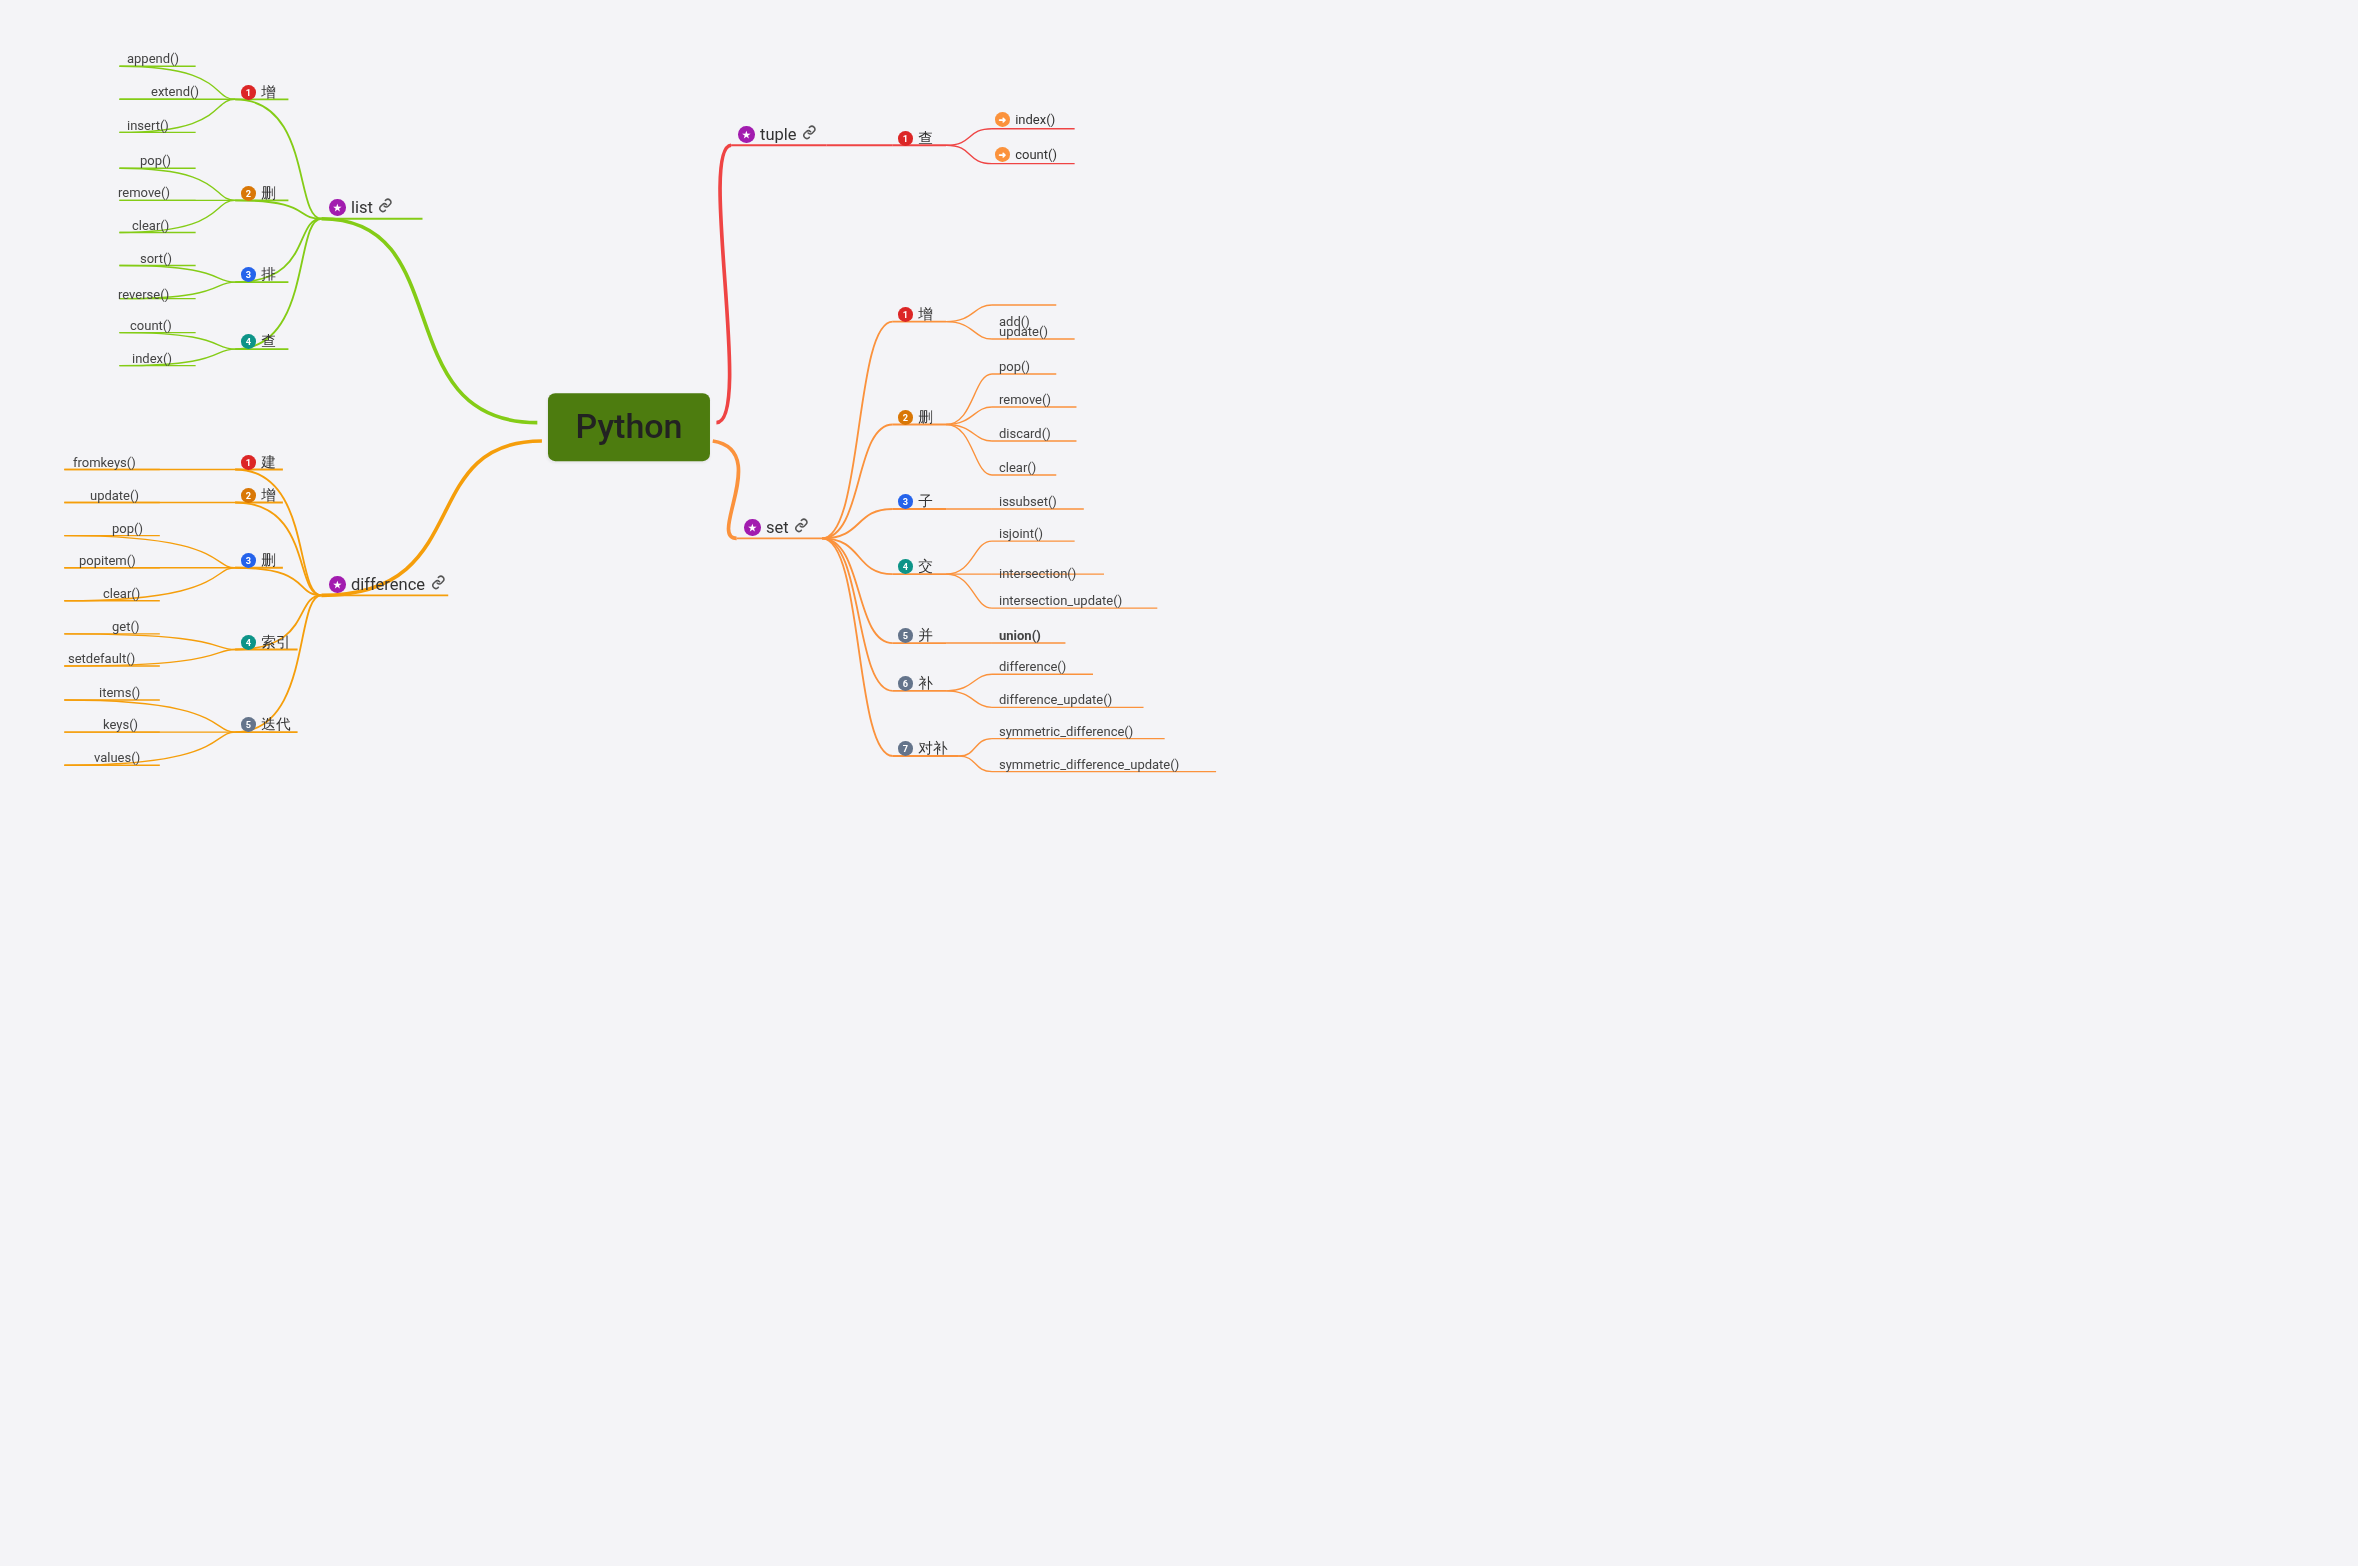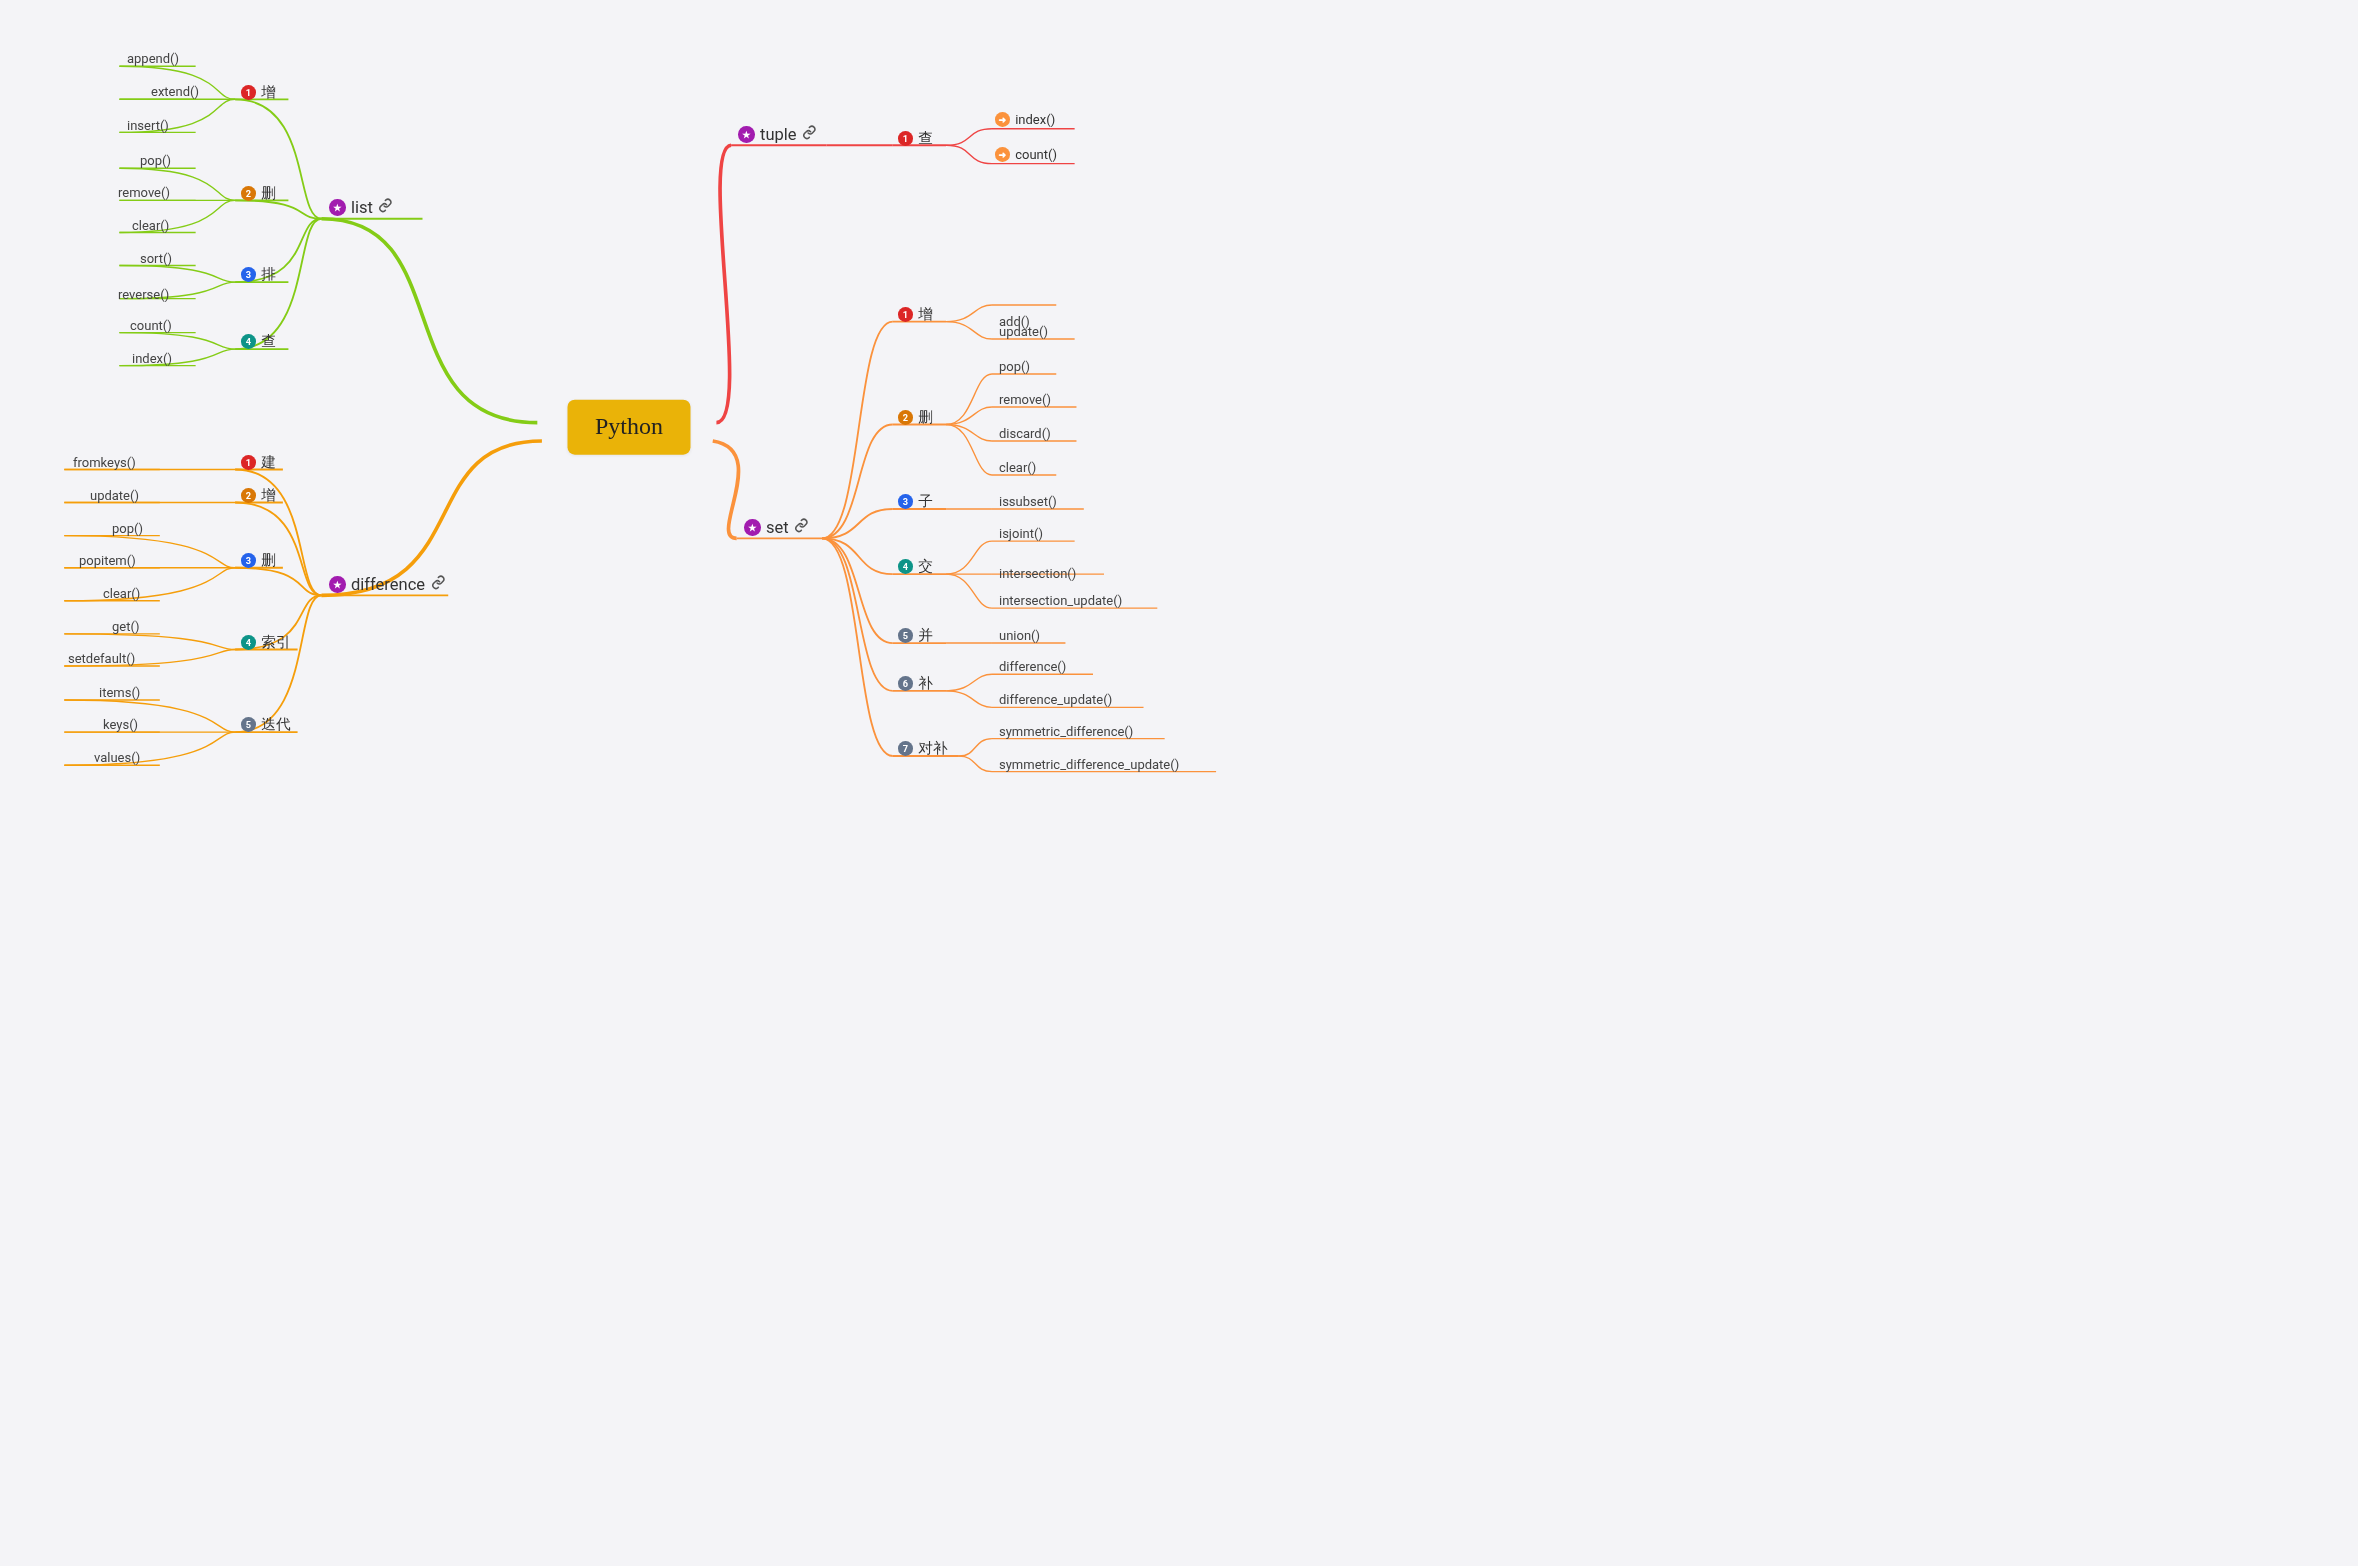--- a/index.html
+++ b/index.html
@@ -1,17 +1,17 @@
 <!DOCTYPE html>
 <html style="font-size:14.7px"><head>
 <meta charset="utf-8">
 <style>
   html, body { margin: 0; padding: 0; background: #f4f4f7; font-family: -apple-system, BlinkMacSystemFont, "Segoe UI", Roboto, "Helvetica Neue", Arial, "PingFang SC", "Microsoft YaHei", sans-serif; }
   #stage { position: relative; width: 1341px; height: 848px; background: #f4f4f7; user-select: none; }
-  .root { position: absolute; background: #eab308; padding: 13px 27.5px 14.7px; border-radius: 7.3px; font-size: 24px; font-weight: 500; color: #222; box-shadow: 0 0.9px 2.8px rgba(0,0,0,.06); transform: translate(-50%, -50%); font-family: Liberation Serif, serif; }
+  .root { position: absolute; background: #4d7c0f; padding: 13px 27.5px 14.7px; border-radius: 7.3px; font-size: 34px; font-weight: 500; color: #222; box-shadow: 0 0.9px 2.8px rgba(0,0,0,.06); transform: translate(-50%, -50%); }
   .branch { position: absolute; display: flex; align-items: center; gap: 5.5px; font-size: 16.5px; color: #333; font-weight: 400; }
   .branch .star { width: 16.5px; height: 16.5px; border-radius: 50%; background: #a21caf; display: flex; align-items: center; justify-content: center; color: #fff; font-size: 9.2px; font-weight: bold; }
   .branch .link { display:inline-block; width:14.7px; }
   .sub { position: absolute; display: flex; align-items: center; gap: 5.5px; font-size: 14.7px; color: #333; }
   .sub .num { width: 14.7px; height: 14.7px; border-radius: 50%; color: #fff; display: flex; align-items: center; justify-content: center; font-size: 9.2px; font-weight: bold; }
   .sub .arrow { width: 14.7px; height: 14.7px; border-radius: 50%; background: #fb923c; color: #fff; display:flex; align-items:center; justify-content:center; font-size:9.2px; font-weight:bold; }
   .leaf { position: absolute; font-size: 13px; color: #444; white-space: nowrap; }
   .n-red { background:#dc2626; } .n-amb { background:#d97706; } .n-blue { background:#2563eb; }
   .n-teal { background:#0d9488; } .n-slate { background:#64748b; }
   svg.connectors { position:absolute; top:0; left:0; width:1341px; height:848px; pointer-events:none; }
@@ -292,20 +292,20 @@
   <div class="leaf" style="left:999px; top:290px;margin-top:24px;">add()</div>
   <div class="leaf" style="left:999px; top:324px;">update()</div>
   <div class="leaf" style="left:999px; top:359px;">pop()</div>
   <div class="leaf" style="left:999px; top:392px;">remove()</div>
   <div class="leaf" style="left:999px; top:426px;">discard()</div>
   <div class="leaf" style="left:999px; top:460px;">clear()</div>
   <div class="leaf" style="left:999px; top:494px;">issubset()</div>
   <div class="leaf" style="left:999px; top:526px;">isjoint()</div>
   <div class="leaf" style="left:999px; top:559px;margin-top:7px;">intersection()</div>
   <div class="leaf" style="left:999px; top:593px;">intersection_update()</div>
-  <div class="leaf" style="left:999px; top:628px;">union()</div>
+  <div class="leaf" style="left:999px; top:628px;font-weight:bold;">union()</div>
   <div class="leaf" style="left:999px; top:659px;">difference()</div>
   <div class="leaf" style="left:999px; top:692px;">difference_update()</div>
   <div class="leaf" style="left:999px; top:724px;">symmetric_difference()</div>
   <div class="leaf" style="left:999px; top:757px;">symmetric_difference_update()</div>
 
 </div>
 
 
 </body></html>

